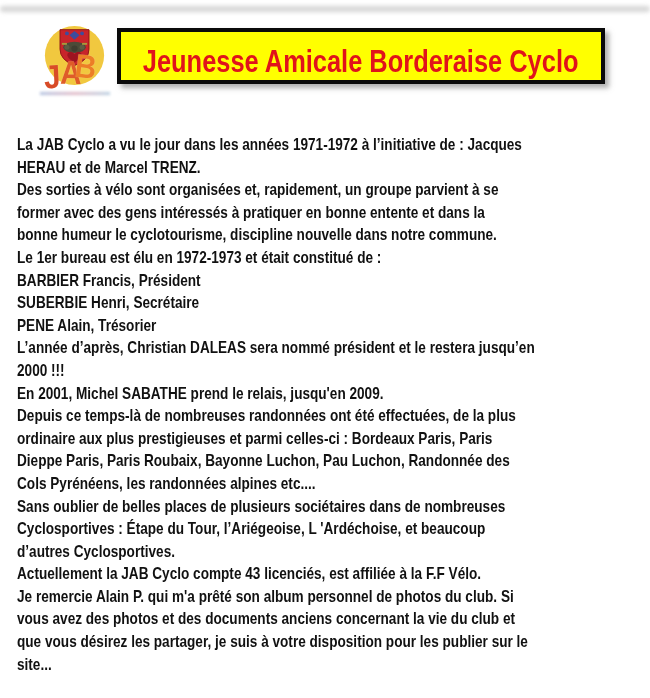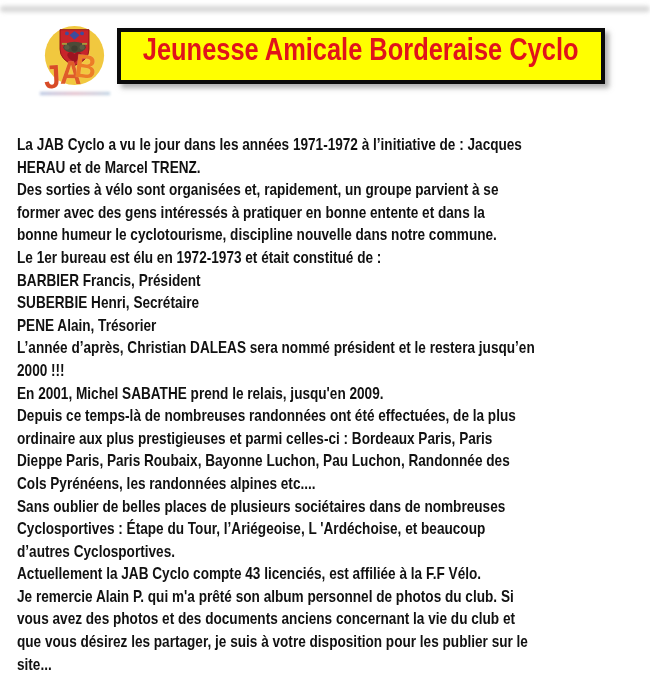--- a/index.html
+++ b/index.html
@@ -30,21 +30,21 @@
   .logo-underline{
     position:absolute;left:0px;top:72px;width:70px;height:3px;
     background:linear-gradient(90deg,#9fb3d9,#d9a8b8,#a8c3d9);
     filter:blur(1.6px);opacity:.8;
   }
   .banner{
     position:absolute;left:117px;top:28px;width:480px;height:48px;
     background:#ffff00;
     border:4px solid #0a0a0a;
     box-shadow:4px 4px 5px rgba(110,110,110,.55);
-    display:flex;align-items:flex-start;justify-content:center;
+    display:flex;align-items:flex-end;justify-content:center;
   }
   .banner-text{
     color:#e0131b;font-weight:700;font-size:31px;
     white-space:nowrap;
     transform:scaleX(.82);transform-origin:50% 50%;
     letter-spacing:0px;
   }
   
   .article{
     position:absolute;left:17px;top:134px;

